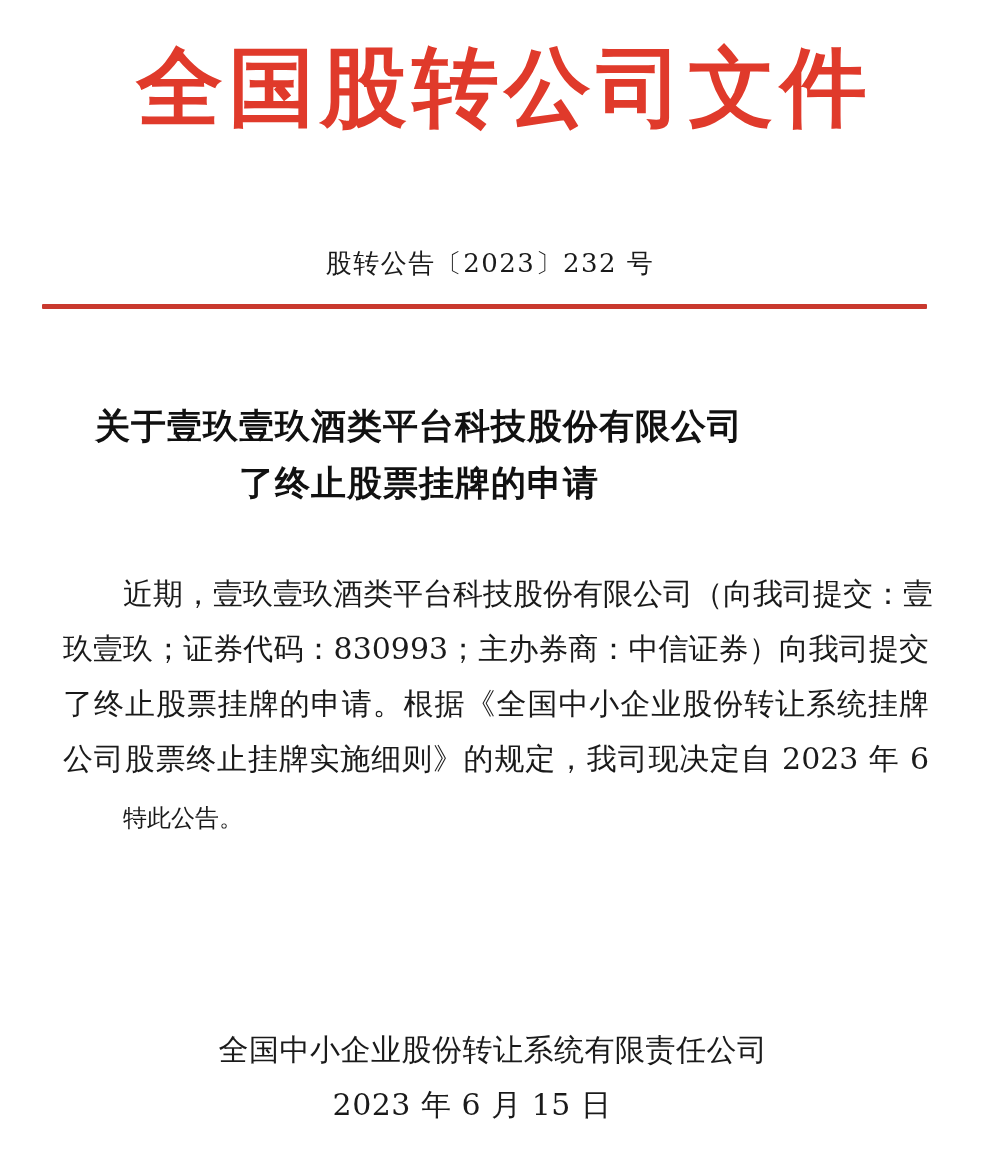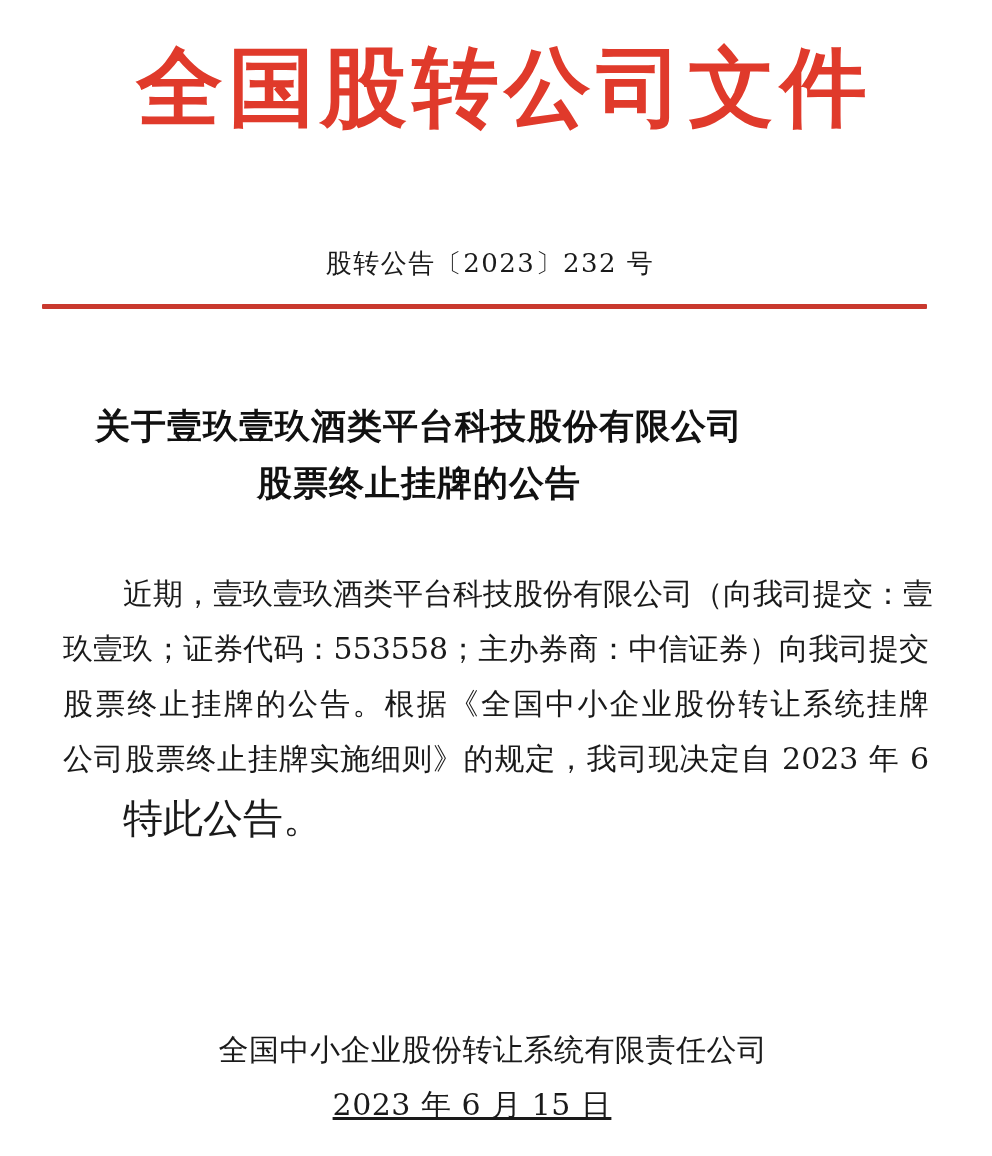--- a/index.html
+++ b/index.html
@@ -104,21 +104,21 @@
     text-align-last: justify;
     white-space: pre;
   }
   .body-line.is-last,
   .body-line.is-short {
     text-align-last: left;
   }
   .body-para-closing {
     display: block;
     margin-top: 5px;
-    font-size: 40px;
+    font-size: 24px;
     line-height: 55px;
     color: #1a1a1a;
     text-indent: 60px;
   }
 
   
   .signature {
     position: absolute;
     top: 1022px;
     left: 0;
@@ -128,46 +128,46 @@
   .signature-org,
   .signature-date {
     display: block;
     font-size: 30px;
     line-height: 55px;
     letter-spacing: 0.5px;
     color: #1a1a1a;
     white-space: nowrap;
   }
   .signature-org { padding-right: 6px; }
-  .signature-date { padding-right: 48px; text-decoration: underline; }
+  .signature-date { padding-right: 48px; }
 </style>
 </head>
 <body>
 
 <div class="page">
 
   <div class="masthead">
     <span class="masthead-title">全国股转公司文件</span>
   </div>
 
   <div class="doc-number-row">
     <span class="doc-number">股转公告〔2023〕232 号</span>
   </div>
 
   <div class="red-rule"></div>
 
   <div class="doc-title">
     <span class="doc-title-line">关于壹玖壹玖酒类平台科技股份有限公司</span>
-    <span class="doc-title-line">股票终止挂牌的公告</span>
+    <span class="doc-title-line">了终止股票挂牌的申请</span>
   </div>
 
   <div class="body-block">
     <span class="body-line">　　近期，壹玖壹玖酒类平台科技股份有限公司（向我司提交：壹</span>
-    <span class="body-line">玖壹玖；证券代码：553558；主办券商：中信证券）向我司提交</span>
-    <span class="body-line">股票终止挂牌的公告。根据《全国中小企业股份转让系统挂牌</span>
+    <span class="body-line">玖壹玖；证券代码：830993；主办券商：中信证券）向我司提交</span>
+    <span class="body-line">了终止股票挂牌的申请。根据《全国中小企业股份转让系统挂牌</span>
     <span class="body-line">公司股票终止挂牌实施细则》的规定，我司现决定自 2023 年 6</span>
     <span class="body-para-closing">特此公告。</span>
   </div>
 
   <div class="signature">
     <span class="signature-org">全国中小企业股份转让系统有限责任公司</span>
     <span class="signature-date">2023 年 6 月 15 日</span>
   </div>
 
 </div>

